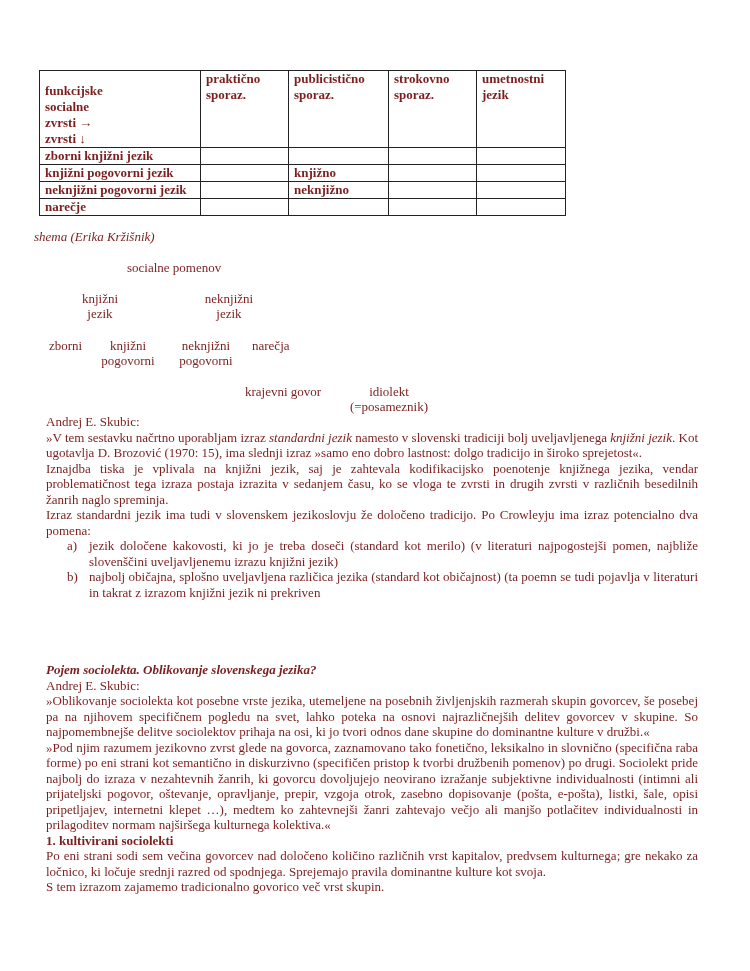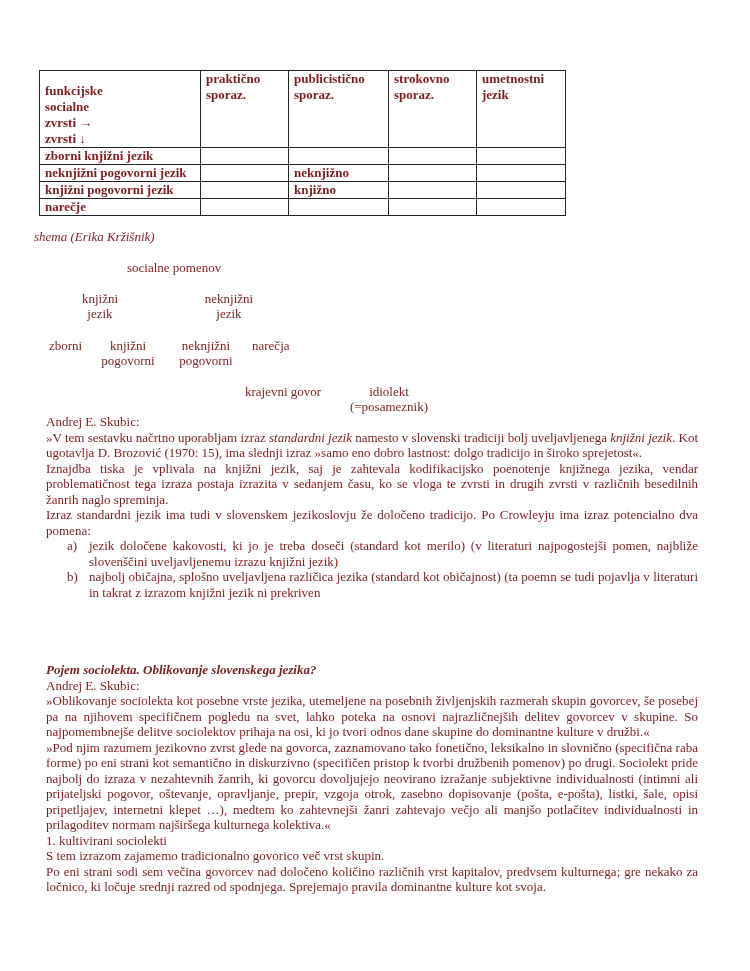--- a/index.html
+++ b/index.html
@@ -17,21 +17,21 @@
   }
   .c0 { width: 150px; } .c1 { width: 77px; } .c2 { width: 89px; margin-top: 12px; } .c3 { width: 77px; } .c4 { width: 78px; }
   .hdr td { height: 76px; }
   .hdr td.first { vertical-align: bottom; }
   .abs { position: absolute; white-space: nowrap; line-height: 15px; }
   .ctr { text-align: center; }
   .text-block {
     position: absolute; left: 46px; width: 652px; line-height: 15.5px; text-align: justify;
   }
   .h-italic { font-weight: bold; font-style: italic; }
-  .h-bold { font-weight: normal; }
+  .h-bold { font-weight: bold; }
   p { margin: 0; }
   .list { margin: 0; padding: 0; list-style: none; }
   .list li { position: relative; padding-left: 43px; }
   .list li .mk { position: absolute; left: 21px; }
 </style>
 </head>
 <body>
 
 <div class="page">
 
@@ -62,30 +62,30 @@
           </td>
     </tr>
     <tr>
       <td>zborni knjižni jezik</td>
       <td></td>
       <td></td>
       <td></td>
       <td></td>
     </tr>
     <tr>
-      <td>neknjižni pogovorni jezik</td>
+      <td>knjižni pogovorni jezik</td>
       <td></td>
-      <td>neknjižno</td>
+      <td>knjižno</td>
       <td></td>
       <td></td>
     </tr>
     <tr>
-      <td>knjižni pogovorni jezik</td>
+      <td>neknjižni pogovorni jezik</td>
       <td></td>
-      <td>knjižno</td>
+      <td>neknjižno</td>
       <td></td>
       <td></td>
     </tr>
     <tr>
       <td>narečje</td>
       <td></td>
       <td></td>
       <td></td>
       <td></td>
     </tr>
@@ -131,17 +131,17 @@
       <li><span class="mk">b)</span><span>najbolj običajna, splošno uveljavljena različica jezika (standard kot običajnost) (ta poemn se tudi pojavlja v literaturi in takrat z izrazom knjižni jezik ni prekriven</span></li>
     </ul>
   </div>
 
   <div class="text-block" style="top:662px;">
     <p class="h-italic">Pojem sociolekta. Oblikovanje slovenskega jezika?</p>
     <p>Andrej E. Skubic:</p>
     <p>»Oblikovanje sociolekta kot posebne vrste jezika, utemeljene na posebnih življenjskih razmerah skupin govorcev, še posebej pa na njihovem specifičnem pogledu na svet, lahko poteka na osnovi najrazličnejših delitev govorcev v skupine. So najpomembnejše delitve sociolektov prihaja na osi, ki jo tvori odnos dane skupine do dominantne kulture v družbi.«</p>
     <p>»Pod njim razumem jezikovno zvrst glede na govorca, zaznamovano tako fonetično, leksikalno in slovnično (specifična raba forme) po eni strani kot semantično in diskurzivno (specifičen pristop k tvorbi družbenih pomenov) po drugi. Sociolekt pride najbolj do izraza v nezahtevnih žanrih, ki govorcu dovoljujejo neovirano izražanje subjektivne individualnosti (intimni ali prijateljski pogovor, oštevanje, opravljanje, prepir, vzgoja otrok, zasebno dopisovanje (pošta, e-pošta), listki, šale, opisi pripetljajev, internetni klepet …), medtem ko zahtevnejši žanri zahtevajo večjo ali manjšo potlačitev individualnosti in prilagoditev normam najširšega kulturnega kolektiva.«</p>
     <p class="h-bold">1. kultivirani sociolekti</p>
+    <p>Po eni strani sodi sem večina govorcev nad določeno količino različnih vrst kapitalov, predvsem kulturnega; gre nekako za ločnico, ki ločuje srednji razred od spodnjega. Sprejemajo pravila dominantne kulture kot svoja.</p>
     <p>S tem izrazom zajamemo tradicionalno govorico več vrst skupin.</p>
-    <p>Po eni strani sodi sem večina govorcev nad določeno količino različnih vrst kapitalov, predvsem kulturnega; gre nekako za ločnico, ki ločuje srednji razred od spodnjega. Sprejemajo pravila dominantne kulture kot svoja.</p>
   </div>
 
 </div>
 
 </body></html>

